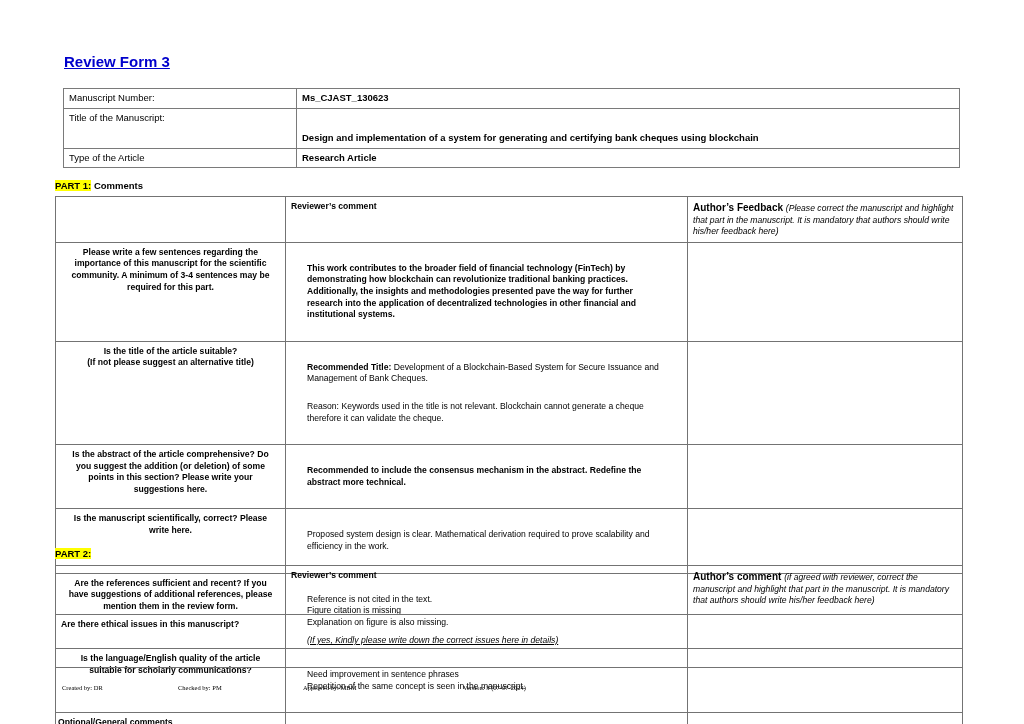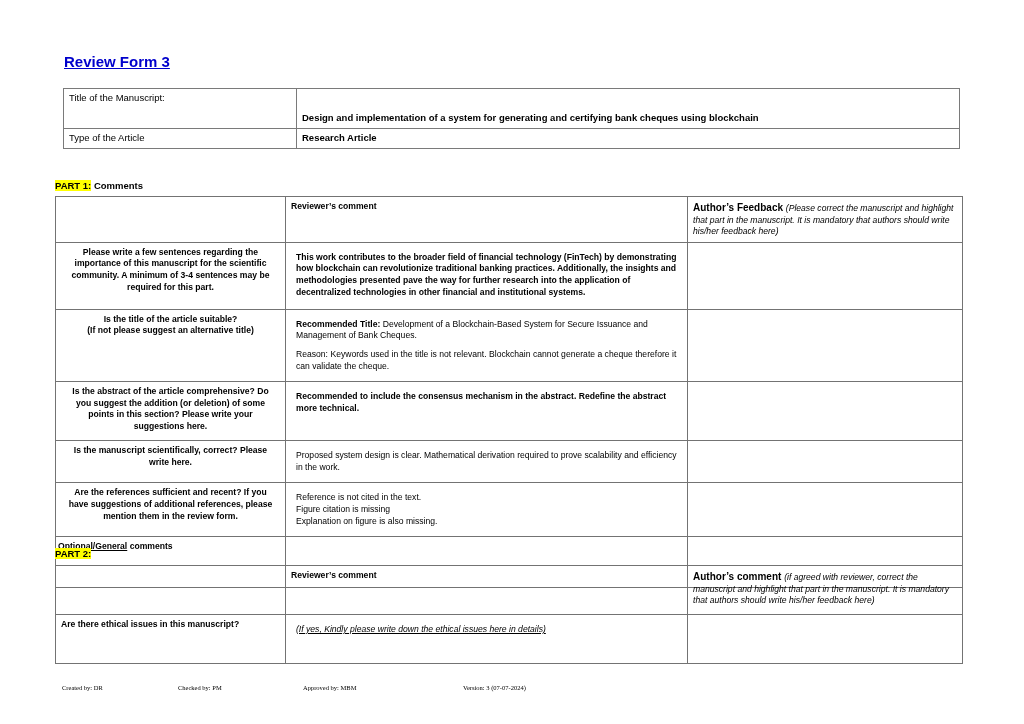--- a/index.html
+++ b/index.html
@@ -108,21 +108,21 @@
   .q.left { text-align: left; }
   .colhdr {
     font-weight: bold;
     font-size: 10px;
   }
   .note {
     font-weight: normal;
     font-style: italic;
     margin-top: 20px;
   }
-  .p { margin: 5px; }
+  .p { margin: 16px; }
   .p + .p { margin-top: 7px; }
   .italic { font-style: italic; }
   .underline { text-decoration: underline; }
 
   
   .footer {
     position: absolute;
     top: 684px;
     font-size: 6.5px;
     font-family: "Liberation Serif", serif;
@@ -134,20 +134,24 @@
 </style>
 </head>
 <body>
 
 <div class="page">
 
   <div class="title">Review Form 3</div>
 
   <table class="hdr">
     <tbody>
+    <tr>
+      <td class="lbl">Manuscript Number:</td>
+      <td class="bold">Ms_CJAST_130623</td>
+    </tr>
     <tr>
       <td class="lbl" style="height:28px">Title of the Manuscript:</td>
       <td class="bold" style="padding-top:23px">Design and implementation of a system for generating and certifying bank cheques using blockchain</td>
     </tr>
     <tr>
       <td class="lbl">Type of the Article</td>
       <td class="bold">Research Article</td>
     </tr>
   </tbody>
     </table>
@@ -208,20 +212,28 @@
     <tr>
       <td class="q" style="height:38px">Are the references sufficient and recent? If you have suggestions of additional references, please mention them in the review form.</td>
       <td>
         <p class="p" style="white-space:pre-line">Reference is not cited in the text.
 Figure citation is missing
 Explanation on figure is also missing.</p>
       </td>
       <td></td>
     </tr>
 
+    <tr>
+      <td class="q" style="height:30px">Is the language/English quality of the article suitable for scholarly communications?</td>
+      <td>
+        <p class="p" style="white-space:pre-line">Need improvement in sentence phrases
+Repetition of the same concept is seen in the manuscript.</p>
+      </td>
+      <td></td>
+    </tr>
 
     <tr>
       <td class="q left" style="height:42px; padding-left:2px !important">
         <span class="underline bold">Optional/General</span><span> comments</span>
       </td>
       <td></td>
       <td></td>
     </tr>
   </tbody>
     </table>
@@ -240,21 +252,21 @@
         <tr>
       <td style="height:40px"></td>
       <td class="colhdr">Reviewer’s comment</td>
       <td>
         <span class="colhdr">Author’s comment </span><span class="note">(if agreed with reviewer, correct the manuscript and highlight that part in the manuscript. It is mandatory that authors should write his/her feedback here)</span>
       </td>
     </tr>
     <tr>
       <td class="q left" style="height:40px; padding-left:5px !important">Are there ethical issues in this manuscript?</td>
       <td>
-        <p class="p italic underline">(If yes, Kindly please write down the ethical issues here in details)</p>
+        <p class="p italic underline">(If yes, Kindly please write down the correct issues here in details)</p>
       </td>
       <td></td>
     </tr>
   </tbody>
     </table>
 
   <div class="footer" id="f1">Created by: DR</div>
   <div class="footer" id="f2">Checked by: PM</div>
   <div class="footer" id="f3">Approved by: MBM</div>
   <div class="footer" id="f4">Version: 3 (07-07-2024)</div>

